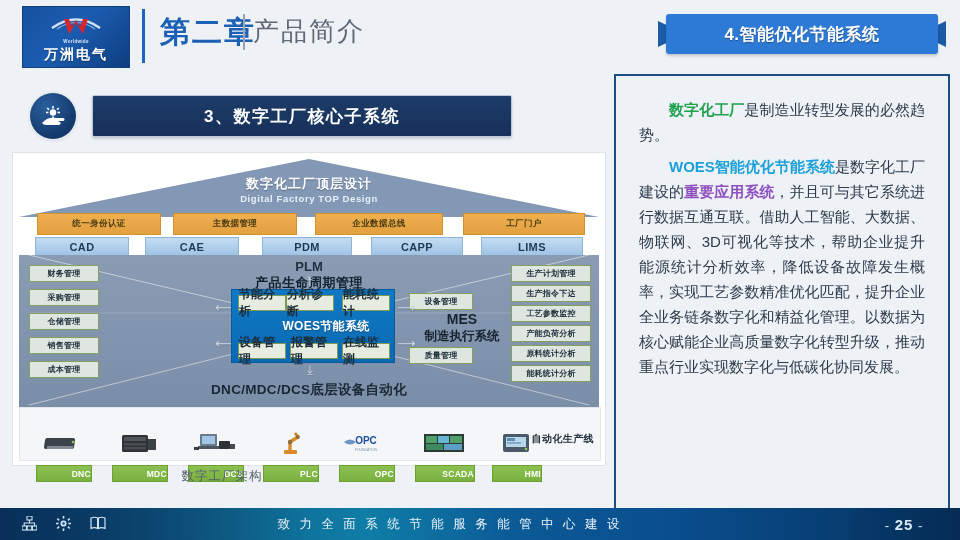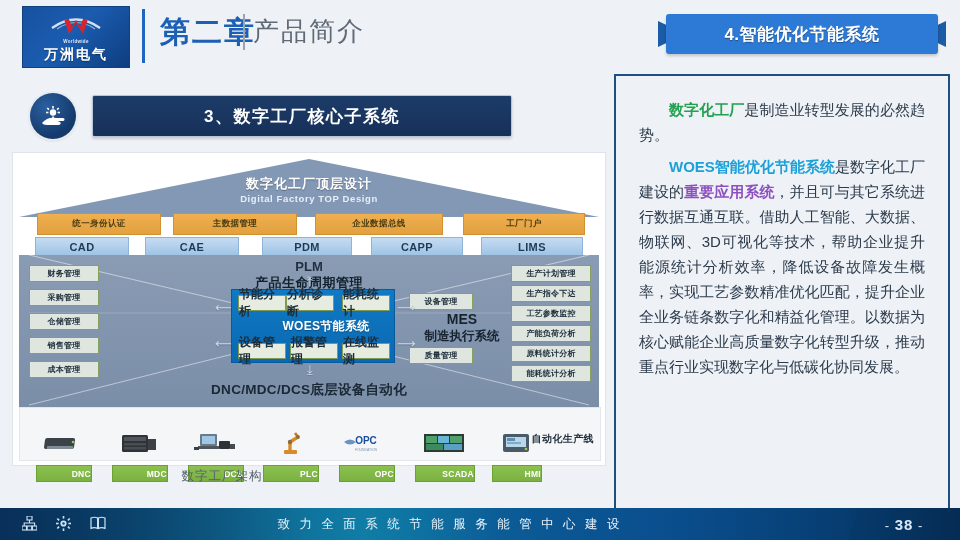--- a/index.html
+++ b/index.html
@@ -549,17 +549,17 @@
     <div class="fico" style="left:90px;">
       <svg width="16" height="14" viewBox="0 0 16 14">
           <path d="M1 2 Q4.5 0.5 7.6 2 V12.4 Q4.5 11 1 12.4 Z" fill="none" stroke="#cfe3f3" stroke-width="1.2"></path>
           <path d="M15 2 Q11.5 0.5 8.4 2 V12.4 Q11.5 11 15 12.4 Z" fill="none" stroke="#cfe3f3" stroke-width="1.2"></path>
         </svg>
     </div>
 
     <div class="fslogan">致 力 全 面 系 统 节 能    服 务 能 管 中 心 建 设</div>
 
     <div class="pagebox">
-      <span>- <b>38</b> -</span>
+      <span>- <b>25</b> -</span>
     </div>
   </div>
 
 </div>
 
 </body></html>

